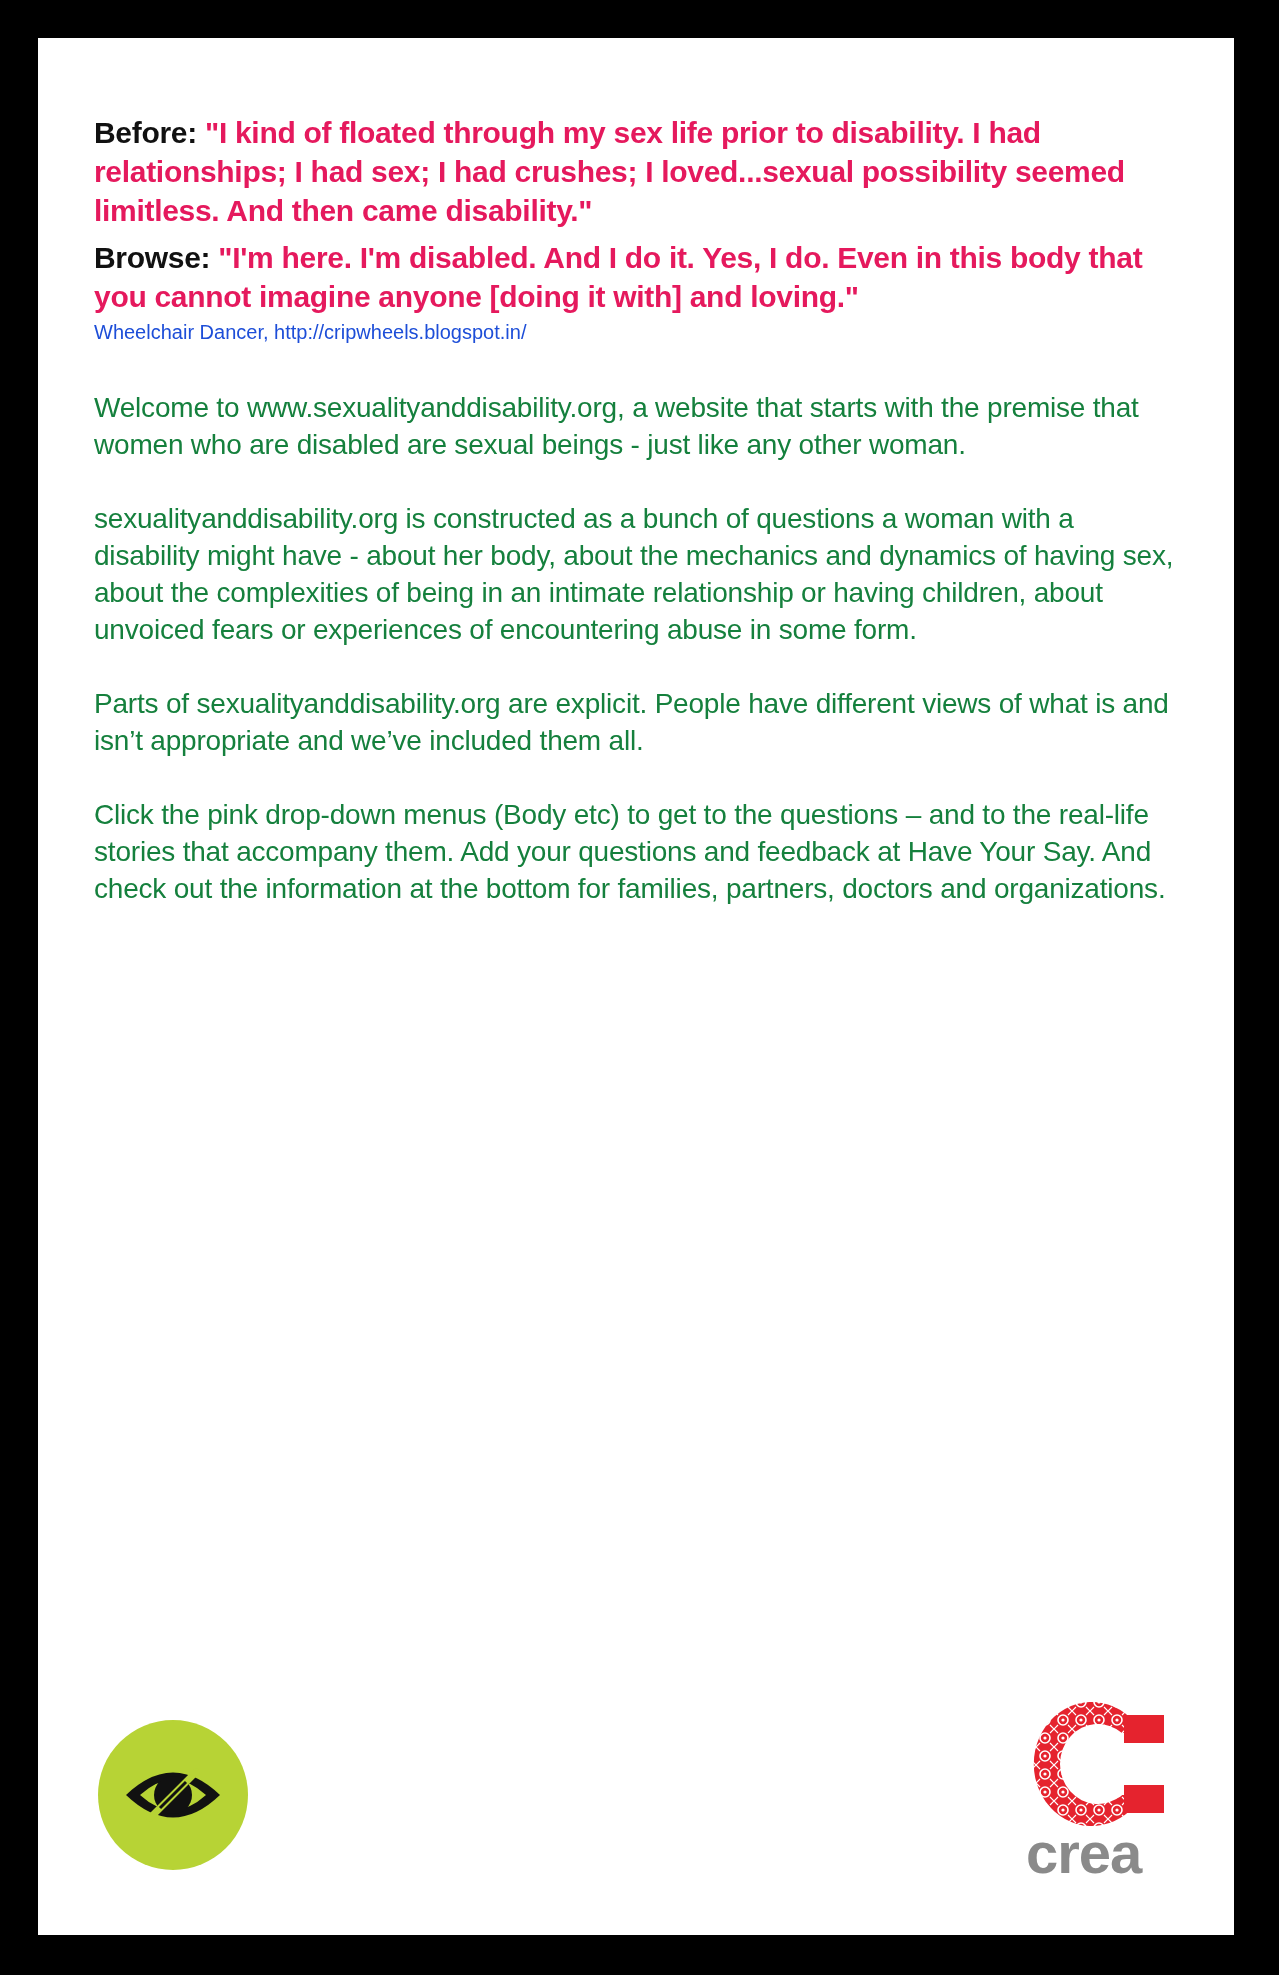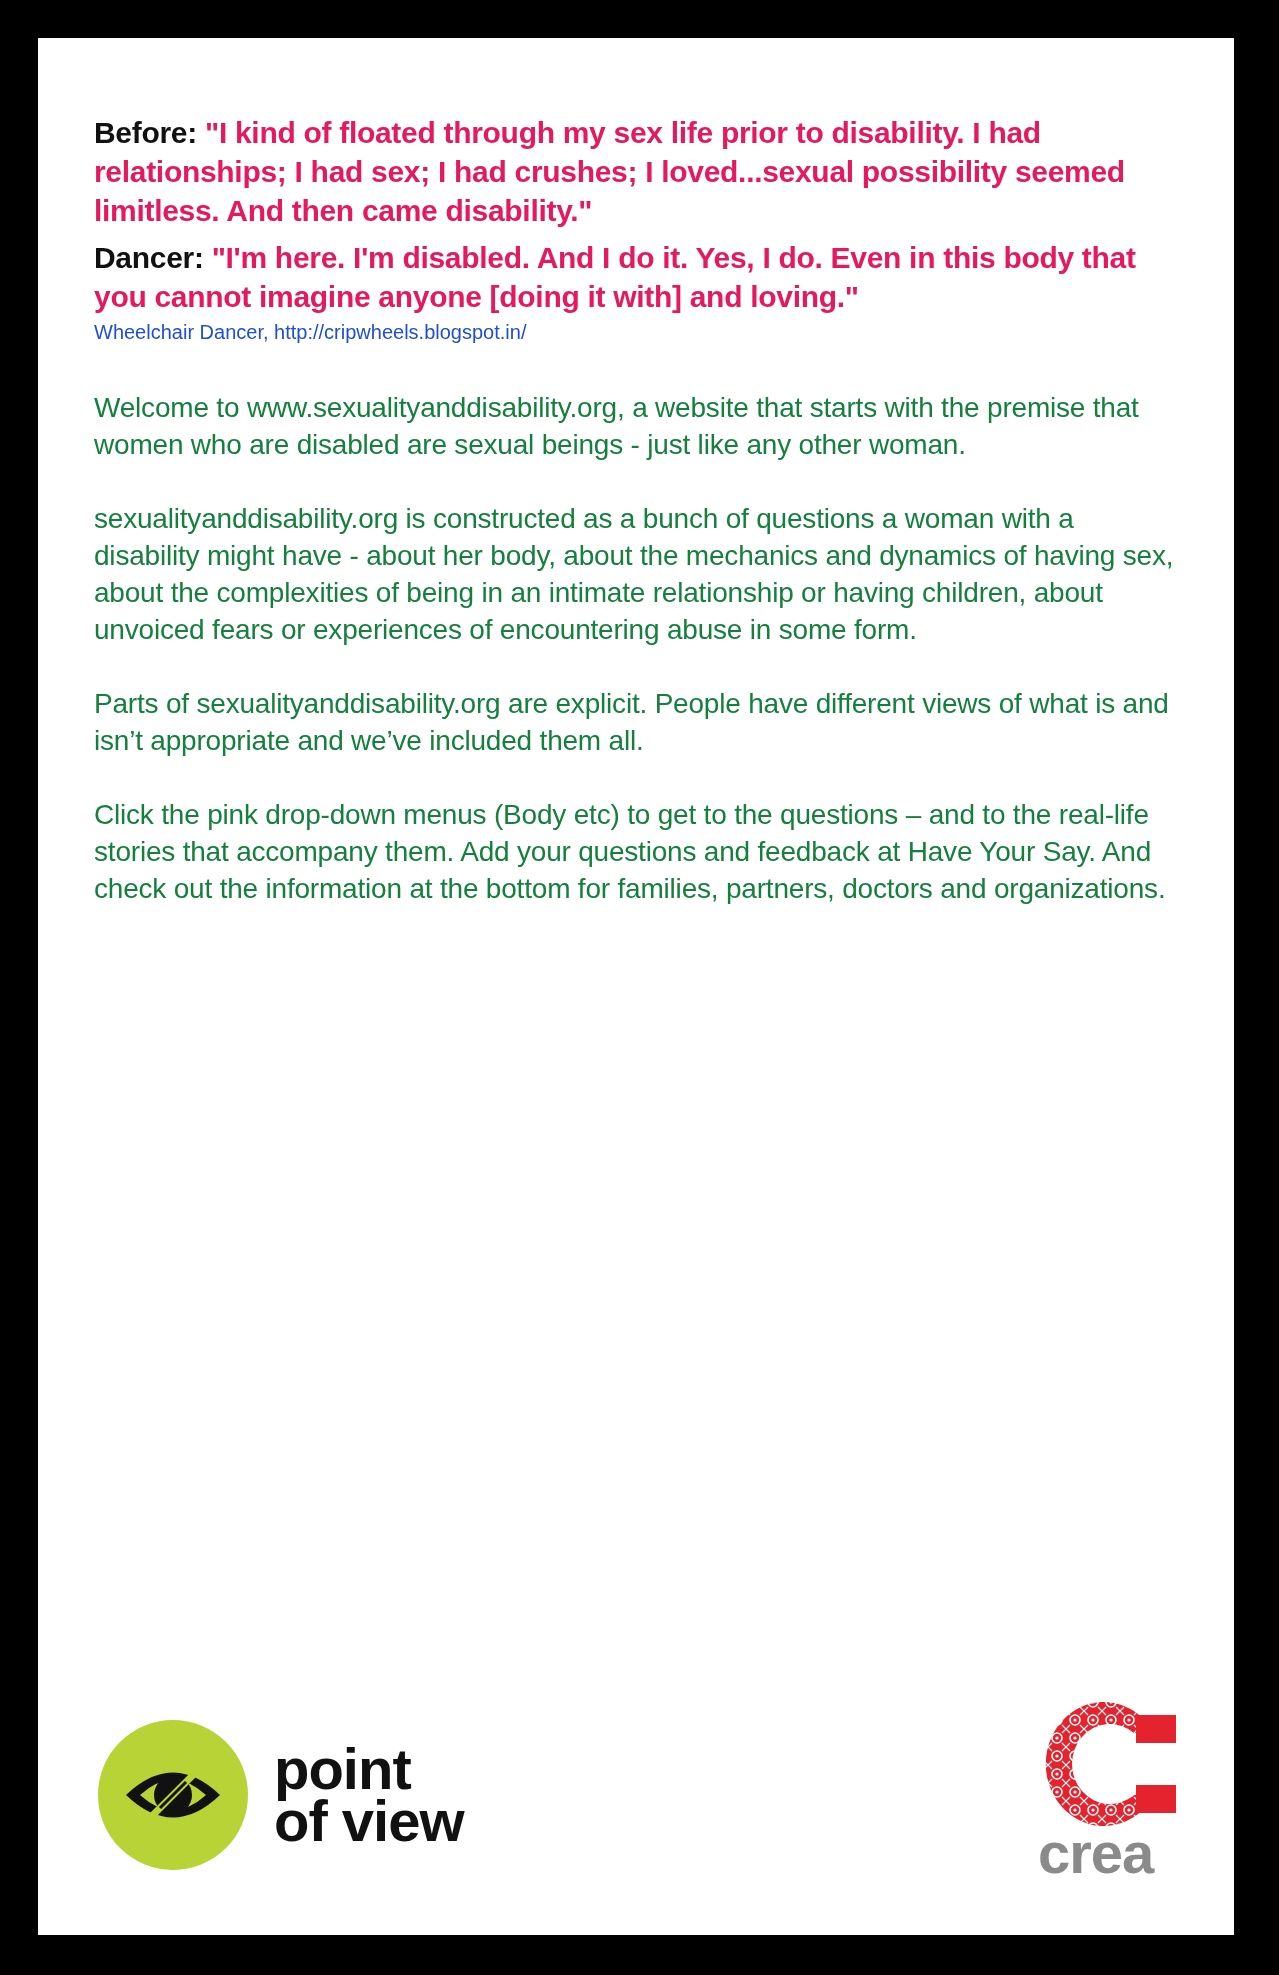--- a/index.html
+++ b/index.html
@@ -74,21 +74,20 @@
       font-weight: bold;
       color: #111;
       letter-spacing: -1px;
     }
     .logo-crea {
       position: absolute;
       left: 980px;
       top: 1655px;
       width: 150px;
       height: 200px;
-      margin-left: 12px;
     }
     .crea-c {
       position: absolute;
       left: 0;
       top: 0;
       width: 150px;
       height: 140px;
     }
     .crea-text {
       position: absolute;
@@ -106,21 +105,21 @@
 
 <div class="panel">
   <div class="content">
 
     <p class="quote before">
       <span class="lead">Before:</span>
       <span class="q">"I kind of floated through my sex life prior to disability. I had relationships; I had sex; I had crushes; I loved...sexual possibility seemed limitless. And then came disability."</span>
     </p>
 
     <p class="quote after">
-      <span class="lead">Dancer:</span>
+      <span class="lead">Browse:</span>
       <span class="q">"I'm here. I'm disabled. And I do it. Yes, I do. Even in this body that you cannot imagine anyone [doing it with] and loving."</span>
     </p>
 
     <p class="source">Wheelchair Dancer, http://cripwheels.blogspot.in/</p>
 
     <p class="para">Welcome to www.sexualityanddisability.org, a website that starts with the premise that women who are disabled are sexual beings - just like any other woman.</p>
     <p class="para">sexualityanddisability.org is constructed as a bunch of questions a woman with a disability might have - about her body, about the mechanics and dynamics of having sex, about the complexities of being in an intimate relationship or having children, about unvoiced fears or experiences of encountering abuse in some form.</p>
     <p class="para">Parts of sexualityanddisability.org are explicit. People have different views of what is and isn’t appropriate and we’ve included them all.</p>
     <p class="para">Click the pink drop-down menus (Body etc) to get to the questions – and to the real-life stories that accompany them. Add your questions and feedback at Have Your Say. And check out the information at the bottom for families, partners, doctors and organizations.</p>
   </div>
@@ -131,24 +130,20 @@
 
         <path d="M28 75 Q75 30 122 75 Q75 120 28 75 Z" fill="#111"></path>
         <path d="M42 75 Q75 45 108 75 Q75 105 42 75 Z" fill="#b7d335"></path>
 
         <circle cx="75" cy="75" r="19" fill="#111"></circle>
 
         <path d="M52 98 L98 52" stroke="#b7d335" stroke-width="7" stroke-linecap="round"></path>
         <path d="M62 88 L88 62" stroke="#111" stroke-width="3"></path>
       </svg>
     </div>
-    <div class="pov-text">
-      <div>point</div>
-      <div>of view</div>
-    </div>
   </div>
 
   <div class="logo-crea">
     <svg class="crea-c" width="150" height="140" viewBox="0 0 150 140">
       <defs>
         <pattern id="orn" width="18" height="18" patternUnits="userSpaceOnUse">
           <rect width="18" height="18" fill="#e5232e"></rect>
           <circle cx="9" cy="9" r="5" fill="none" stroke="#fff" stroke-width="1.6"></circle>
           <circle cx="9" cy="9" r="1.6" fill="#fff"></circle>
           <path d="M0 0 L4 4 M18 0 L14 4 M0 18 L4 14 M18 18 L14 14" stroke="#fff" stroke-width="1.2"></path>

